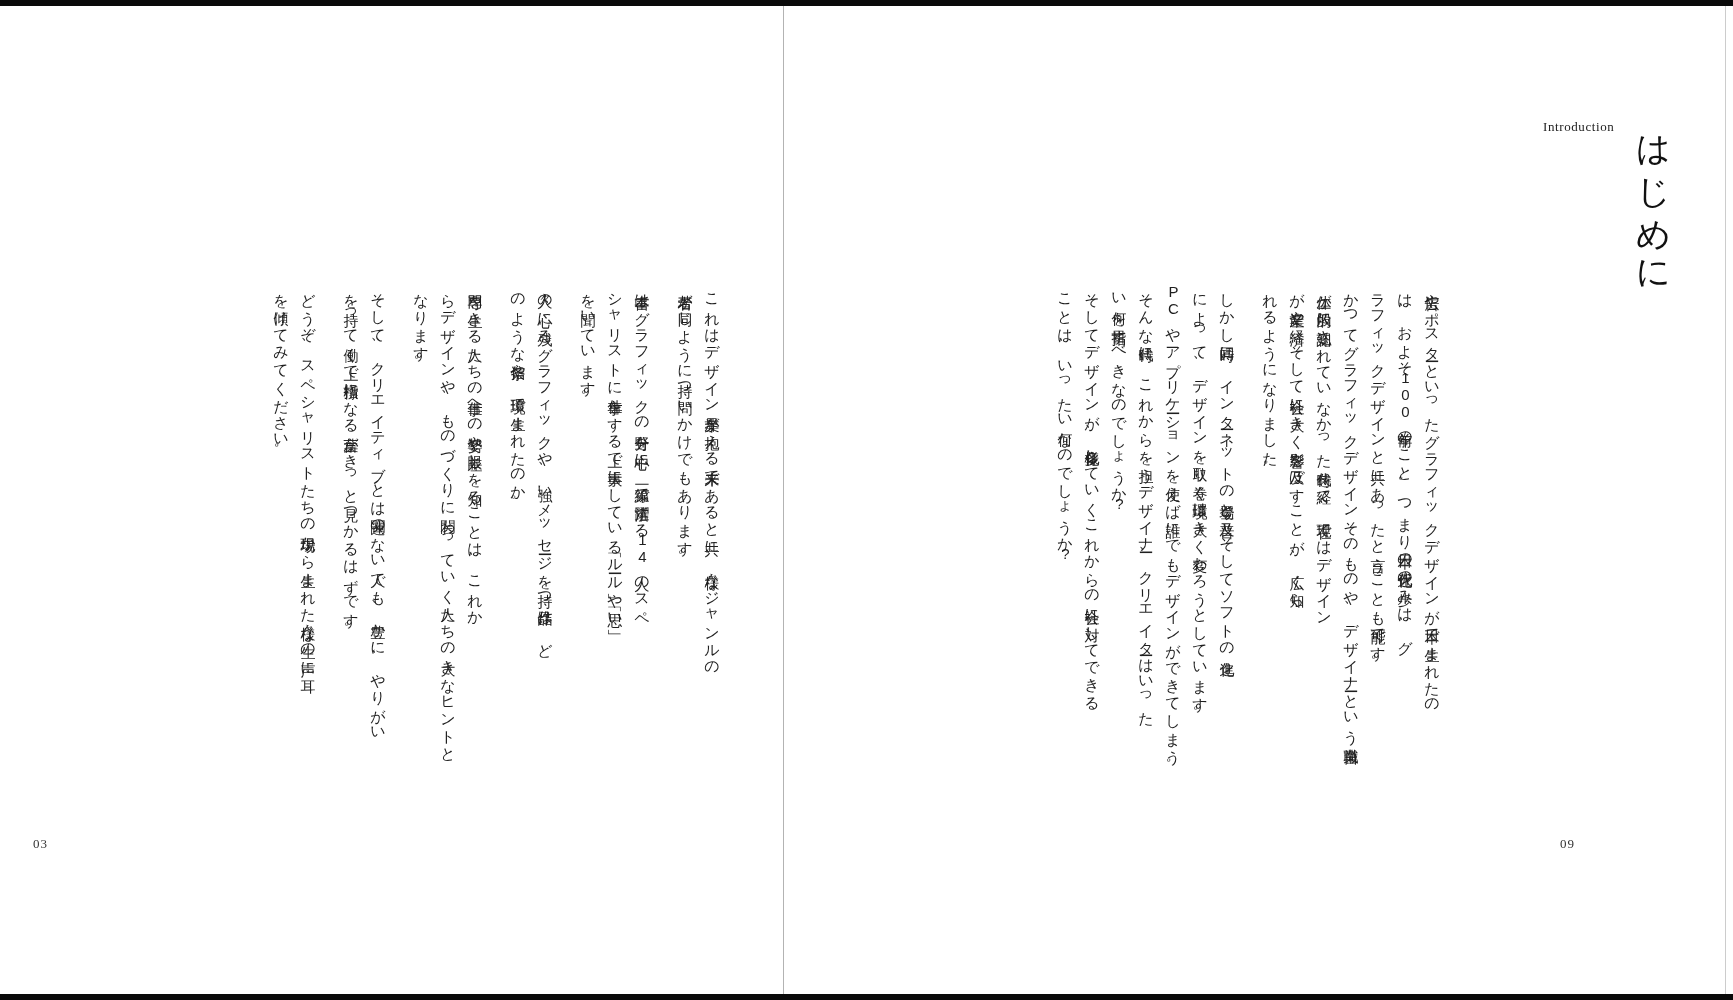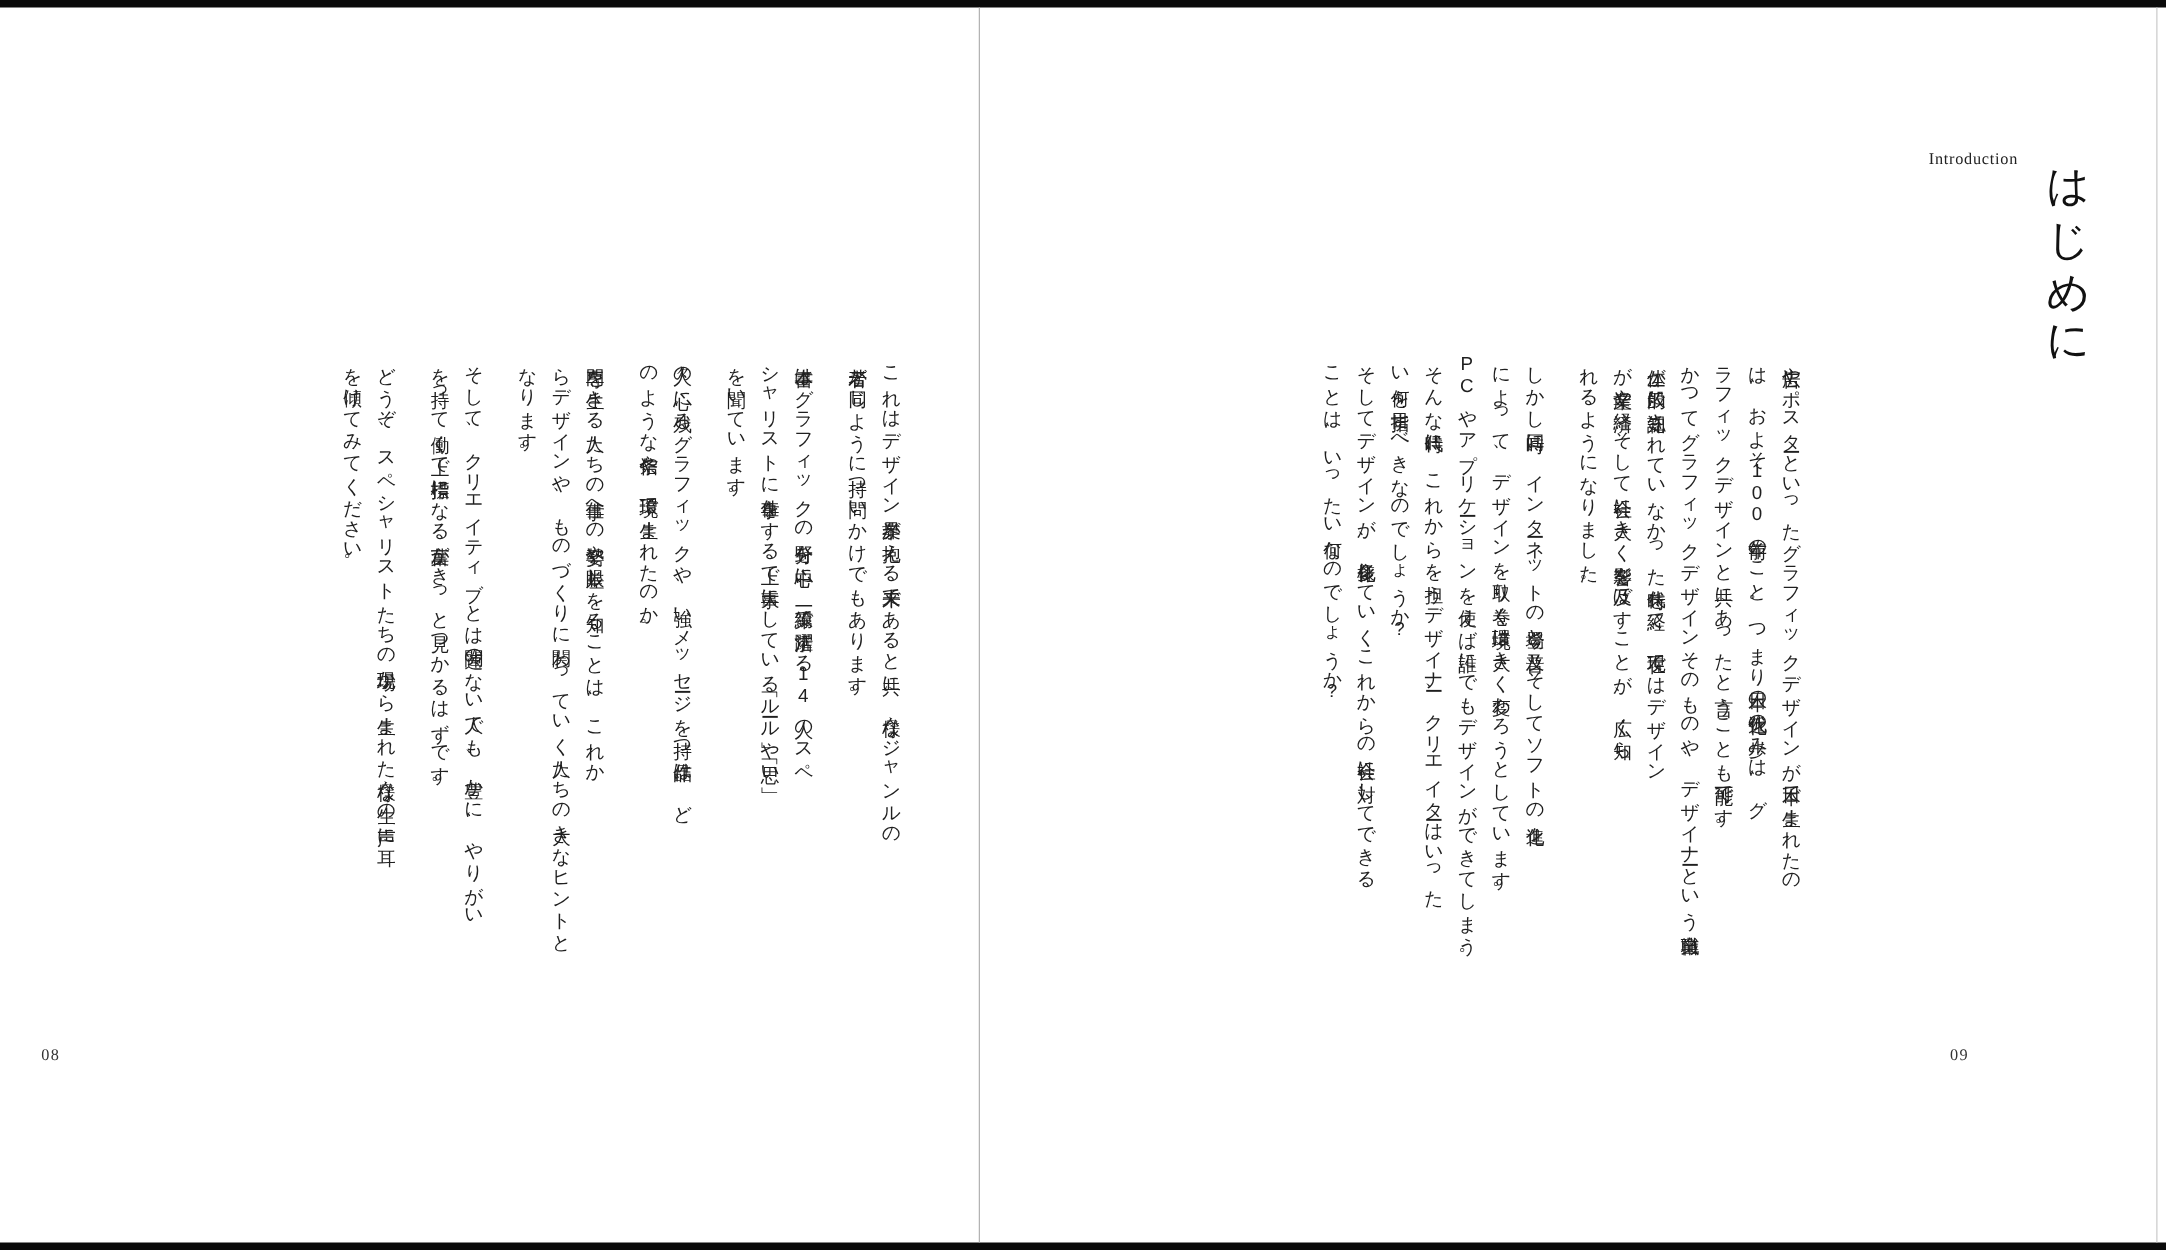--- a/index.html
+++ b/index.html
@@ -132,21 +132,21 @@
       </div>
       <div class="para">
         <p class="col">そして、クリエイティブとは関連のない人でも、豊かに、やりがい</p>
         <p class="col">を持って働く上で指標になる言葉がきっと見つかるはずです。</p>
       </div>
       <div class="para">
         <p class="col">どうぞ、スペシャリストたちの現場から生まれた様々な生の声に耳</p>
         <p class="col">を傾けてみてください。</p>
       </div>
     </div>
-    <div class="pagenum num-left">08</div>
+    <div class="pagenum num-left">03</div>
   </section>
 
   <section class="page right">
     <div class="intro-label">Introduction</div>
     <h1 class="title vtext">はじめに</h1>
 
     <div class="body vtext right-body">
       <div class="para">
         <p class="col">広告やポスターといったグラフィックデザインが日本で生まれたの</p>
         <p class="col">は、およそ100年前のこと。つまり日本の近代化の歩みは、グ</p>

